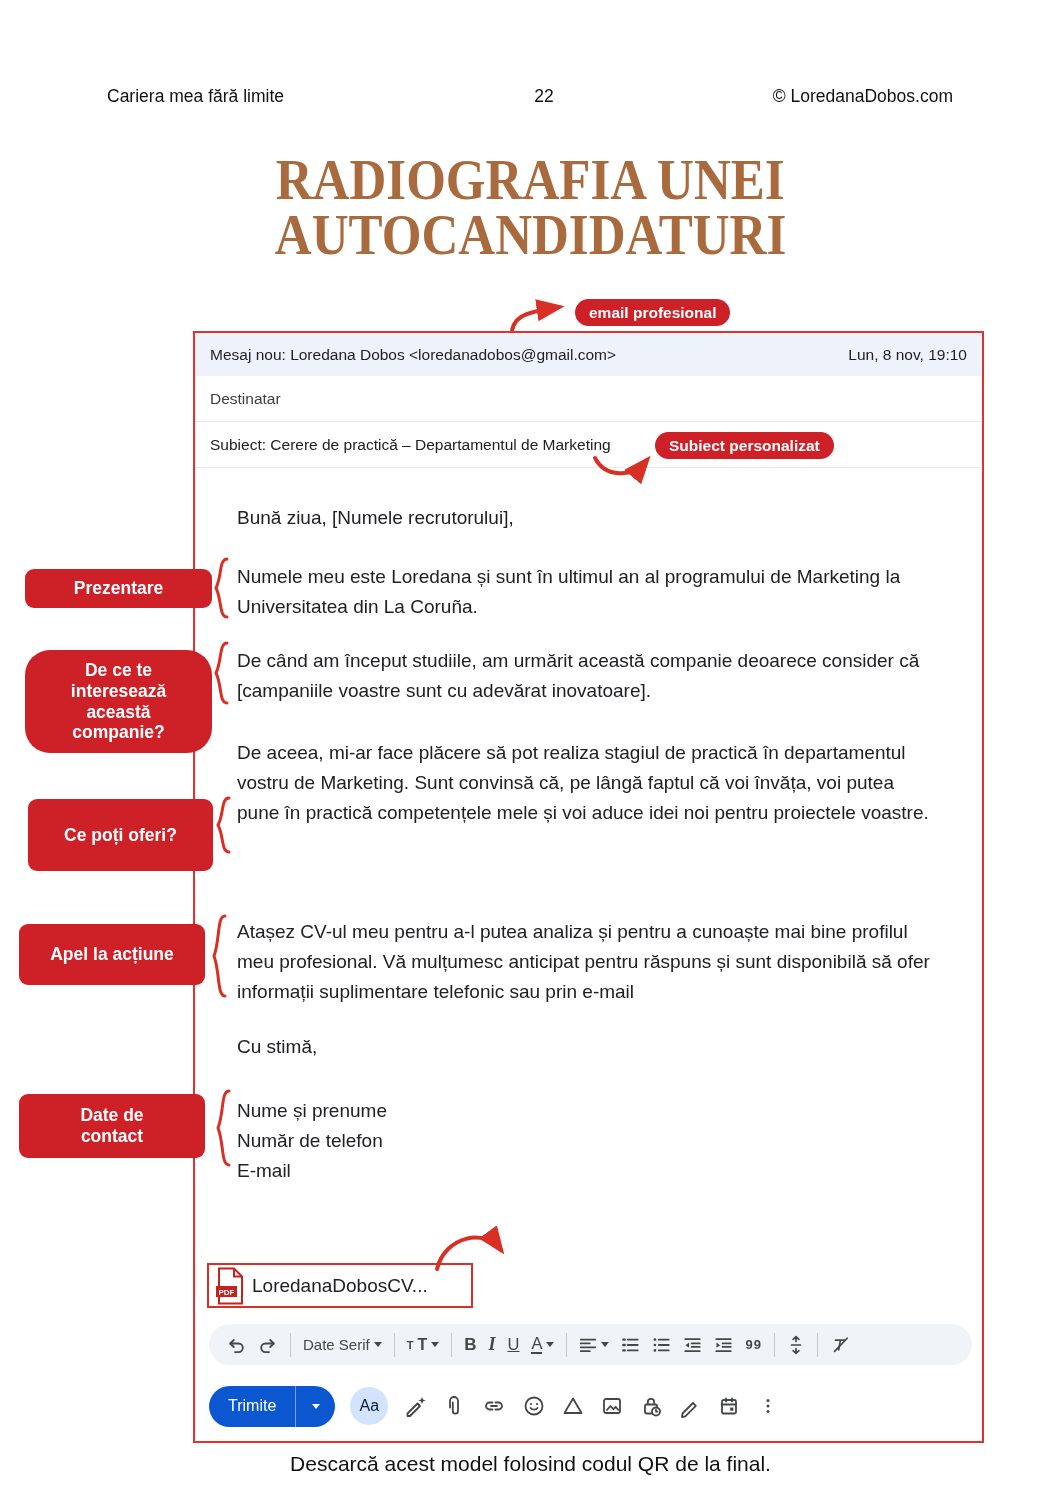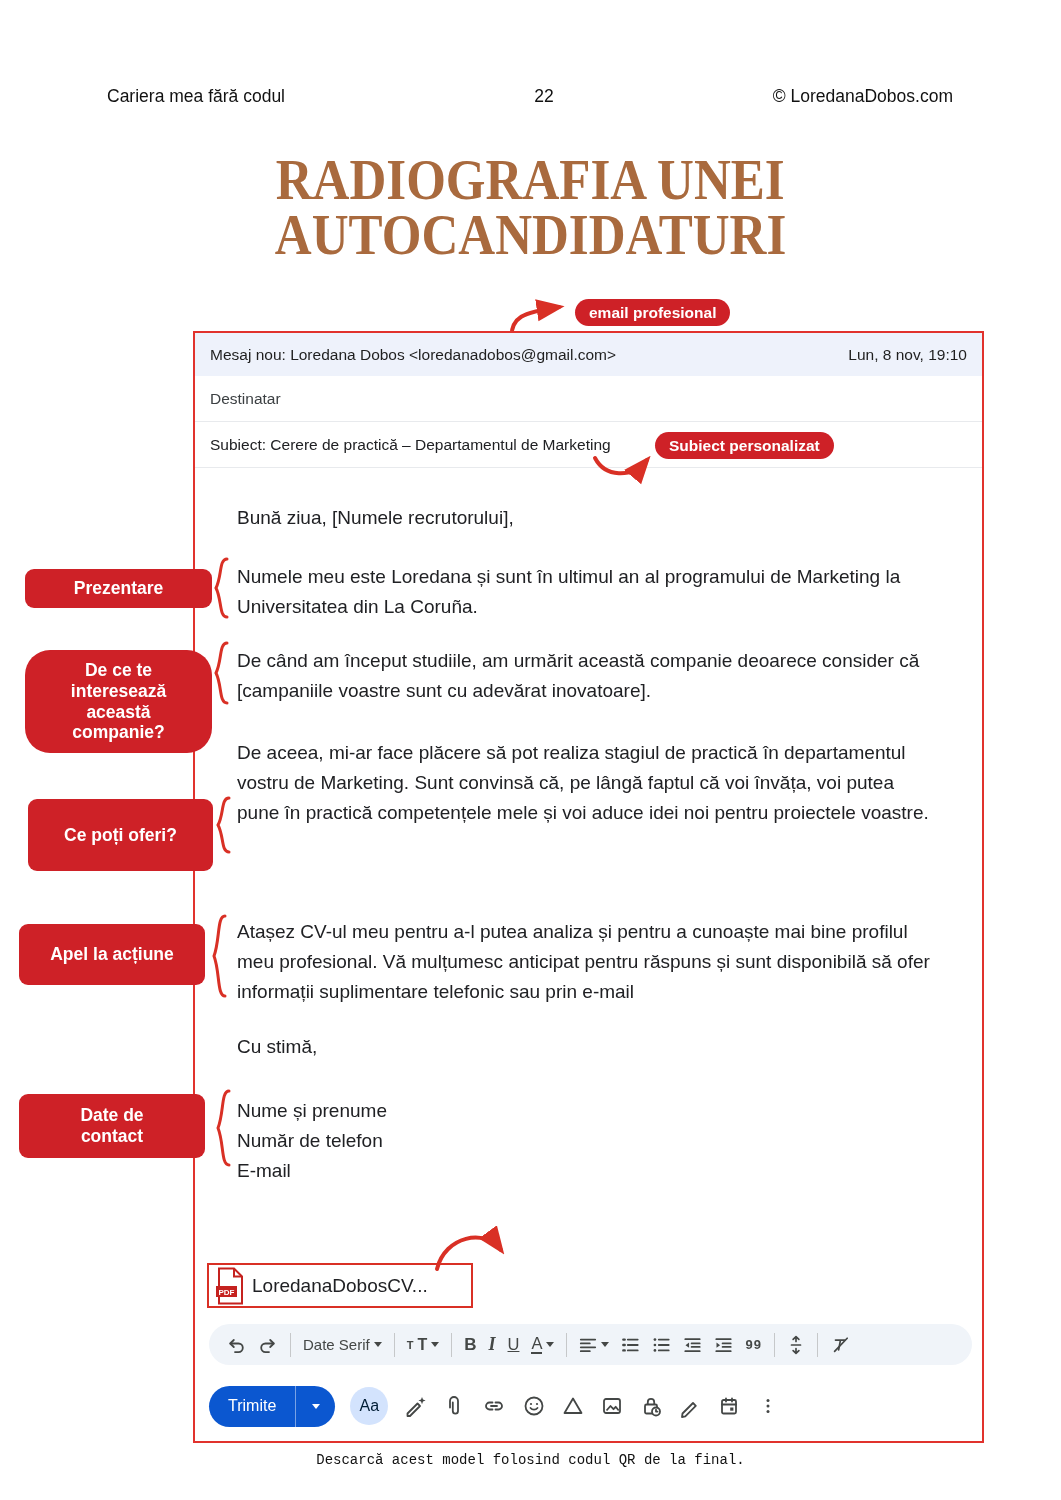--- a/index.html
+++ b/index.html
@@ -72,39 +72,39 @@
   .actions { position:absolute; left:14px; top:1052px; height:42px; display:flex; align-items:center; gap:15px; }
   .send-btn { display:flex; height:41px; border-radius:21px; overflow:hidden; background:#0b57d0; color:#fff; }
   .send-main { display:flex; align-items:center; padding:0 19px; font-size:16px; border-right:1px solid rgba(255,255,255,.45); }
   .send-caret { display:flex; align-items:center; justify-content:center; width:39px; }
   .send-caret .caret { border-top-color:#fff; }
   .aa-chip { width:38px; height:38px; border-radius:50%; background:#d3e3fd; color:#001d35;
              display:flex; align-items:center; justify-content:center; font-size:16px; }
   .gicon { display:flex; align-items:center; justify-content:center; }
 
   
-  .pg-foot { position:absolute; top:1452px; left:0; width:100%; text-align:center; font-size:14px; color:#111;font-family:Liberation Mono, monospace; }
+  .pg-foot { position:absolute; top:1452px; left:0; width:100%; text-align:center; font-size:21px; color:#111; }
 
   .arrow-svg { position:absolute; overflow:visible; }
 </style>
 </head>
 <body>
 
 <div id="stage">
 
   <svg width="0" height="0" style="position:absolute" aria-hidden="true">
     <defs>
       <marker id="ah" viewBox="0 0 10 8" refX="8" refY="4" markerWidth="7" markerHeight="6" orient="auto">
         <polygon points="0,0 10,4 0,8" fill="#d93025"></polygon>
       </marker>
     </defs>
   </svg>
 
   <div class="pg-head">
-    <span class="l">Cariera mea fără codul</span>
+    <span class="l">Cariera mea fără limite</span>
     <span class="c">22</span>
     <span class="r">© LoredanaDobos.com</span>
   </div>
 
   <div class="title">
     <span class="tline">RADIOGRAFIA UNEI</span><br>
     <span class="tline">AUTOCANDIDATURI</span>
   </div>
 
   <div class="badge pill email-badge">email profesional</div>

